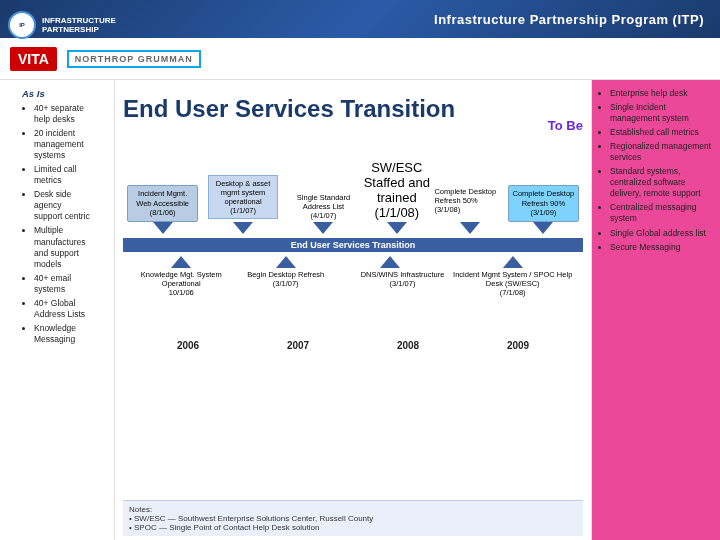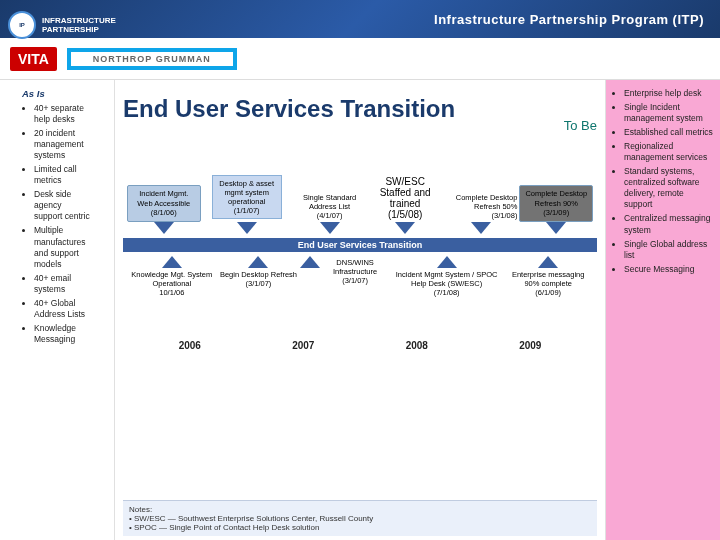--- a/index.html
+++ b/index.html
@@ -55,22 +55,22 @@
       font-weight: bold;
       padding: 4px 8px;
       border-radius: 2px;
     }
     .ng-logo {
       color: #666;
       font-size: 9px;
       font-weight: bold;
       letter-spacing: 1px;
       text-transform: uppercase;
-      border: 4px solid #0ea5e9;
-      padding: 2px 22px;
+      border: 2px solid #0ea5e9;
+      padding: 2px 6px;
     }
 
     
     .main {
       display: flex;
       height: calc(540px - 80px);
     }
 
     
     .left-panel {
@@ -113,22 +113,22 @@
       margin-bottom: 6px;
     }
     .page-title {
       font-size: 24px;
       font-weight: bold;
       color: #1a3a6b;
       flex: 1;
     }
     .to-be-label {
       font-size: 13px;
-      font-weight: normal;
-      color: #0f766e;
+      font-weight: bold;
+      color: #6d28d9;
       margin-left: 8px;
       margin-top: 34px;
     }
 
     
     .timeline-area {
       flex: 1;
       position: relative;
       display: flex;
       flex-direction: column;
@@ -181,23 +181,23 @@
     .up-arrow {
       width: 0; height: 0;
       border-left: 10px solid transparent;
       border-right: 10px solid transparent;
       border-bottom: 12px solid #3a5fa0;
       margin: 0 auto;
     }
 
     
     .right-panel {
-      width: 115px;
+      width: 129px;
       padding: 8px 6px;
-      background: #f9a8d4;
+      background: #ec4899;
       border-left: 1px solid #e0e0e0;
     }
     .right-panel ul {
       list-style: disc;
       padding-left: 12px;
     }
     .right-panel ul li {
       font-size: 8.5px;
       color: #222;
       margin-bottom: 3px;
@@ -210,21 +210,21 @@
       border: 1px solid #7a9fc0;
       padding: 3px;
       font-size: 7.5px;
       text-align: center;
       border-radius: 2px;
       line-height: 1.3;
     }
 
     
     .complete-box {
-      background: #737373;
+      background: #7dd3fc;
       border: 1px solid #7a9fc0;
       padding: 3px;
       font-size: 7.5px;
       text-align: center;
       border-radius: 2px;
       line-height: 1.3;
     }
   </style>
 </head>
 <body>
@@ -289,29 +289,29 @@
 
         <div style="flex:1; display:flex; flex-direction:column; align-items:center; justify-content:flex-end;">
           <div style="font-size:7.5px; text-align:center; margin-bottom:2px;">
             <span>Single Standard Address List</span><br>
             <span>(4/1/07)</span>
           </div>
           <div class="down-arrow"></div>
         </div>
 
         <div style="flex:1; display:flex; flex-direction:column; align-items:center; justify-content:flex-end;">
-          <div style="font-size:10px; text-align:center; margin-bottom:2px;">
+          <div style="font-size:13px; text-align:center; margin-bottom:2px;">
             <span>SW/ESC Staffed and trained</span><br>
-            <span>(1/5/08)</span>
+            <span>(1/1/08)</span>
           </div>
           <div class="down-arrow"></div>
         </div>
 
         <div style="flex:1; display:flex; flex-direction:column; align-items:center; justify-content:flex-end;">
-          <div style="font-size:7.5px; text-align:right; margin-bottom:2px;">
+          <div style="font-size:7.5px; text-align:left; margin-bottom:8px;">
             <span>Complete Desktop Refresh 50%</span><br>
             <span>(3/1/08)</span>
           </div>
           <div class="down-arrow"></div>
         </div>
 
         <div style="flex:1; display:flex; flex-direction:column; align-items:center;">
           <div class="complete-box">
             <span>Complete Desktop Refresh 90%</span><br>
             <span>(3/1/09)</span>
@@ -335,43 +335,36 @@
         </div>
 
         <div style="flex:0.8; display:flex; flex-direction:column; align-items:center;">
           <div class="up-arrow"></div>
           <div style="font-size:7.5px; text-align:center; margin-top:2px;">
             <span>Begin Desktop Refresh</span><br>
             <span>(3/1/07)</span>
           </div>
         </div>
 
-        <div style="flex:0.9; display:flex; flex-direction:row; align-items:flex-start;">
+        <div style="flex:0.9; display:flex; flex-direction:column; align-items:flex-end;">
           <div class="up-arrow"></div>
           <div style="font-size:7.5px; text-align:center; margin-top:2px;">
             <span>DNS/WINS Infrastructure</span><br>
             <span>(3/1/07)</span>
           </div>
         </div>
 
         <div style="flex:1.1; display:flex; flex-direction:column; align-items:center;">
           <div class="up-arrow"></div>
           <div style="font-size:7.5px; text-align:center; margin-top:2px;">
             <span>Incident Mgmt System / SPOC Help Desk (SW/ESC)</span><br>
             <span>(7/1/08)</span>
           </div>
         </div>
 
-        <div style="flex:0.9; display:flex; flex-direction:column; align-items:center;">
-          <div class="up-arrow"></div>
-          <div style="font-size:7.5px; text-align:center; margin-top:2px;">
-            <span>Enterprise messaging 90% complete</span><br>
-            <span>(6/1/09)</span>
-          </div>
-        </div>
       </div>
 
       <div class="year-labels">
         <div class="year-label">2006</div>
         <div class="year-label">2007</div>
         <div class="year-label">2008</div>
         <div class="year-label">2009</div>
       </div>
 
     </div>

